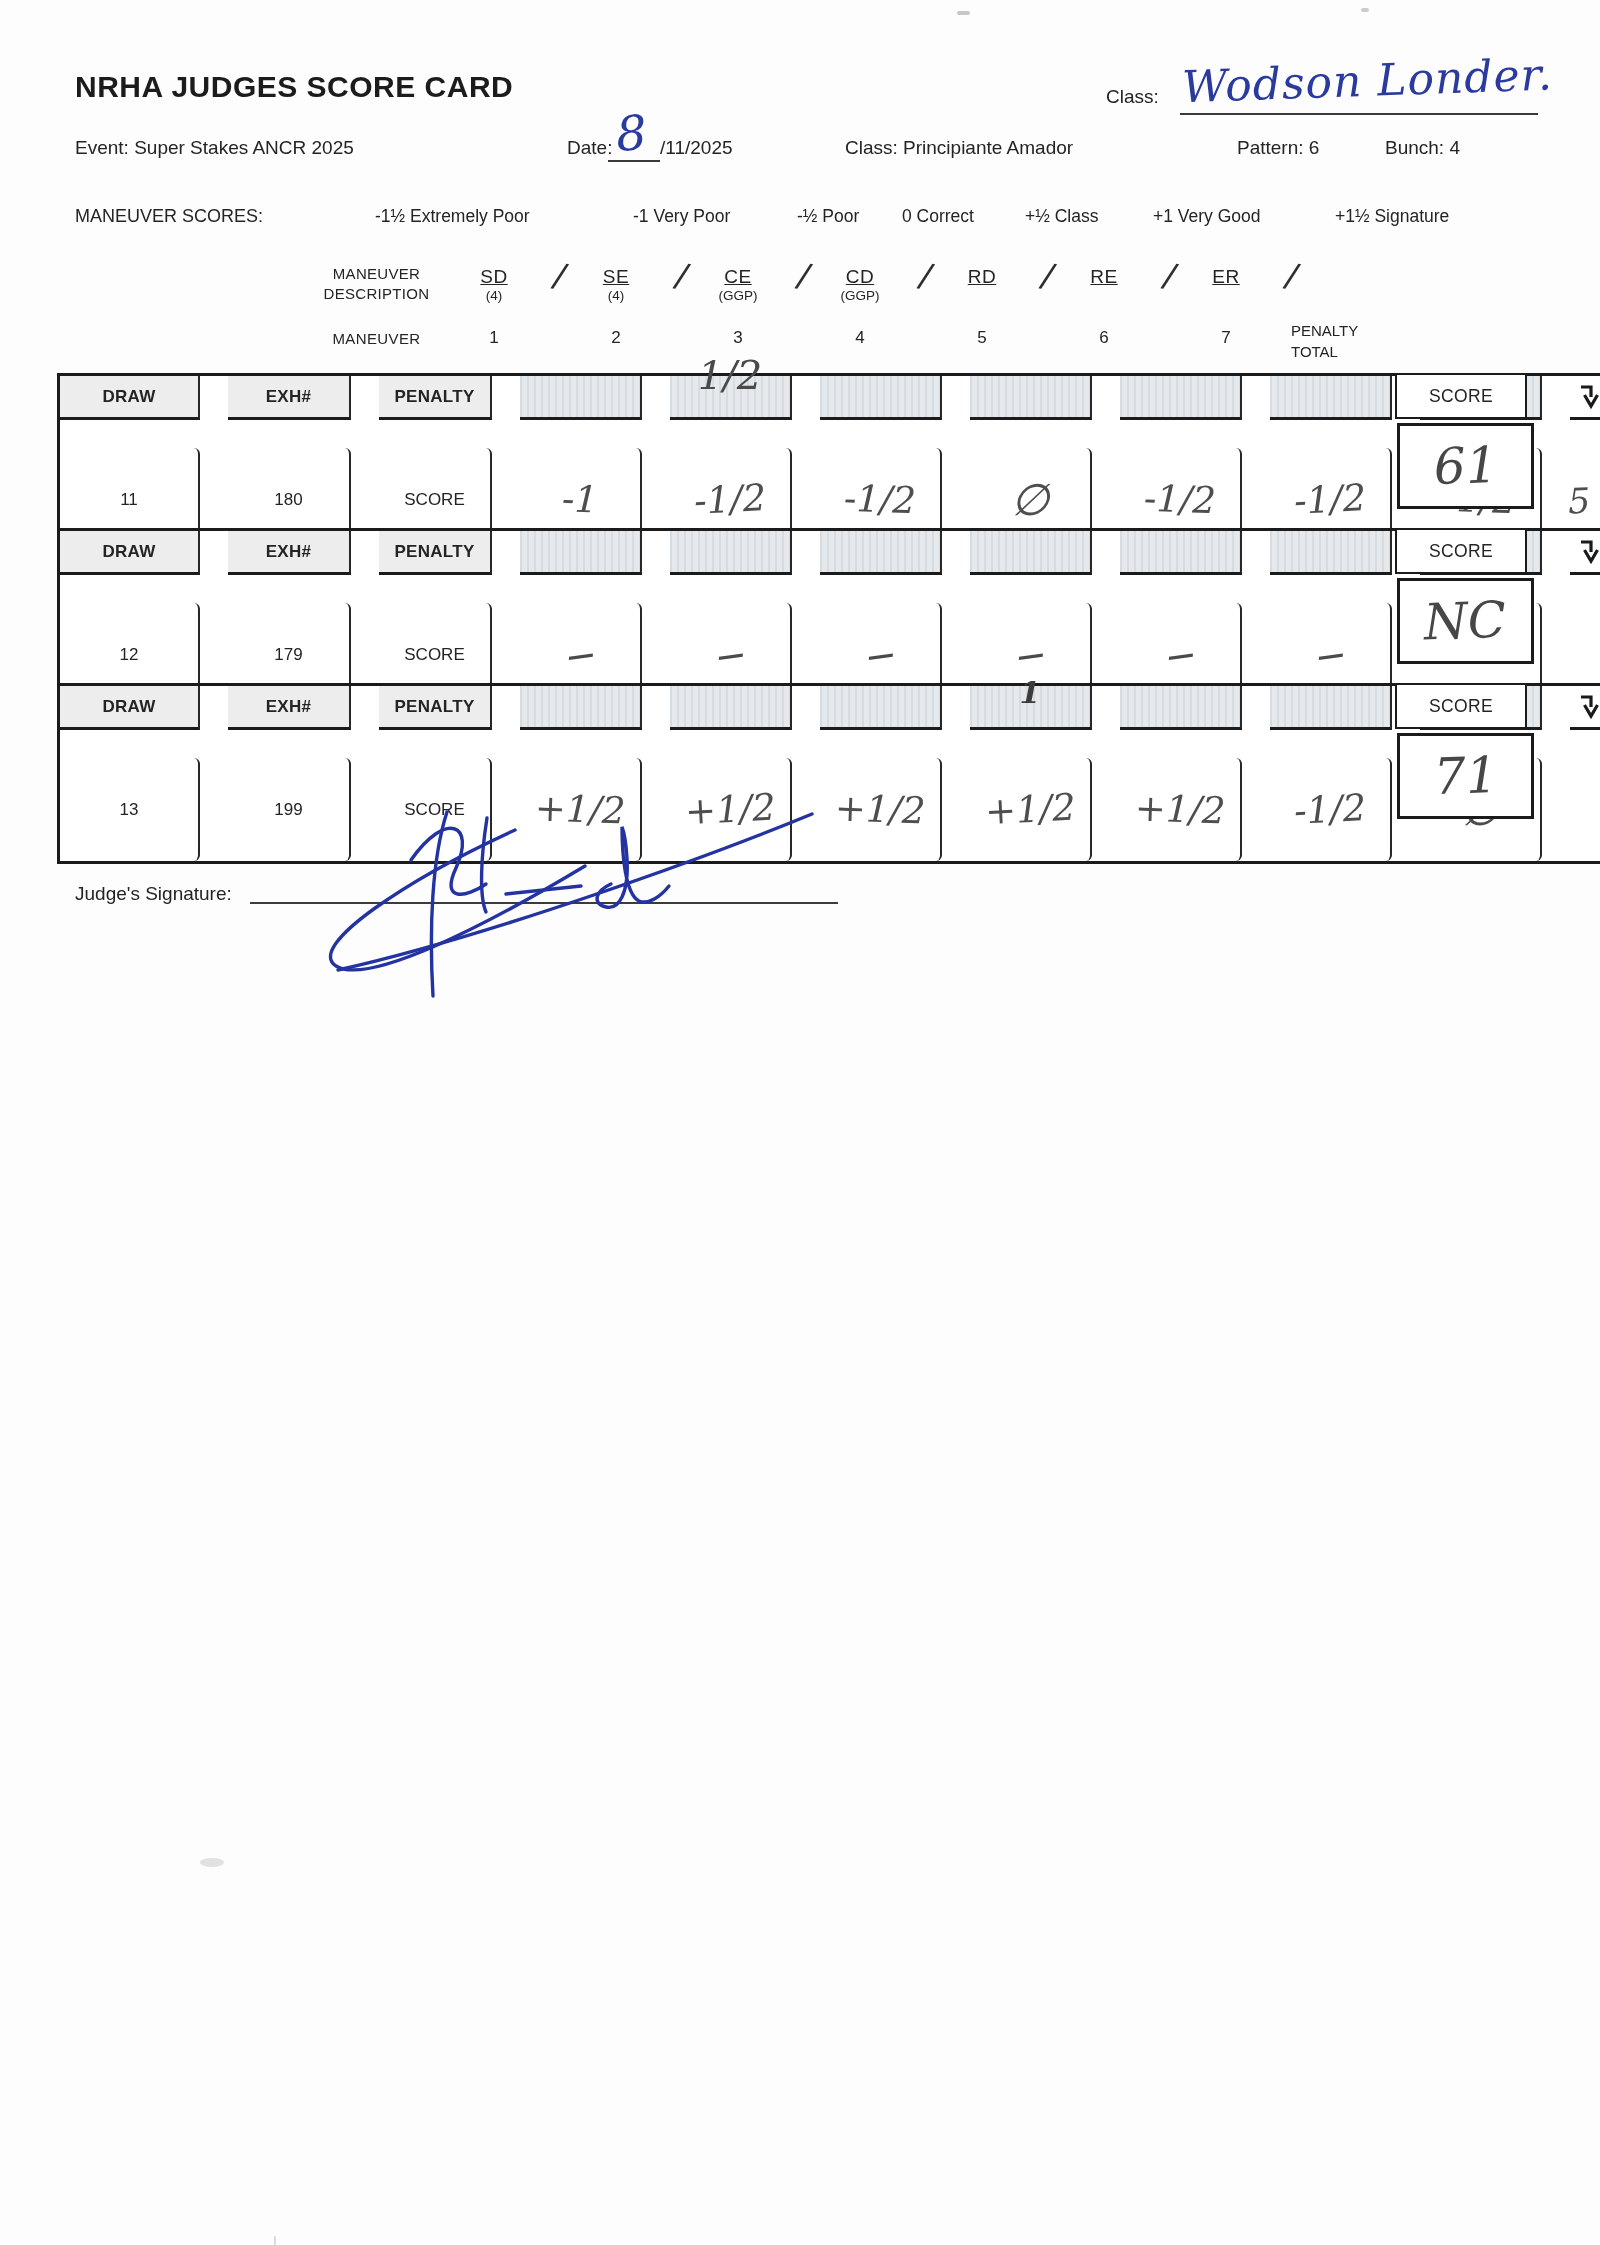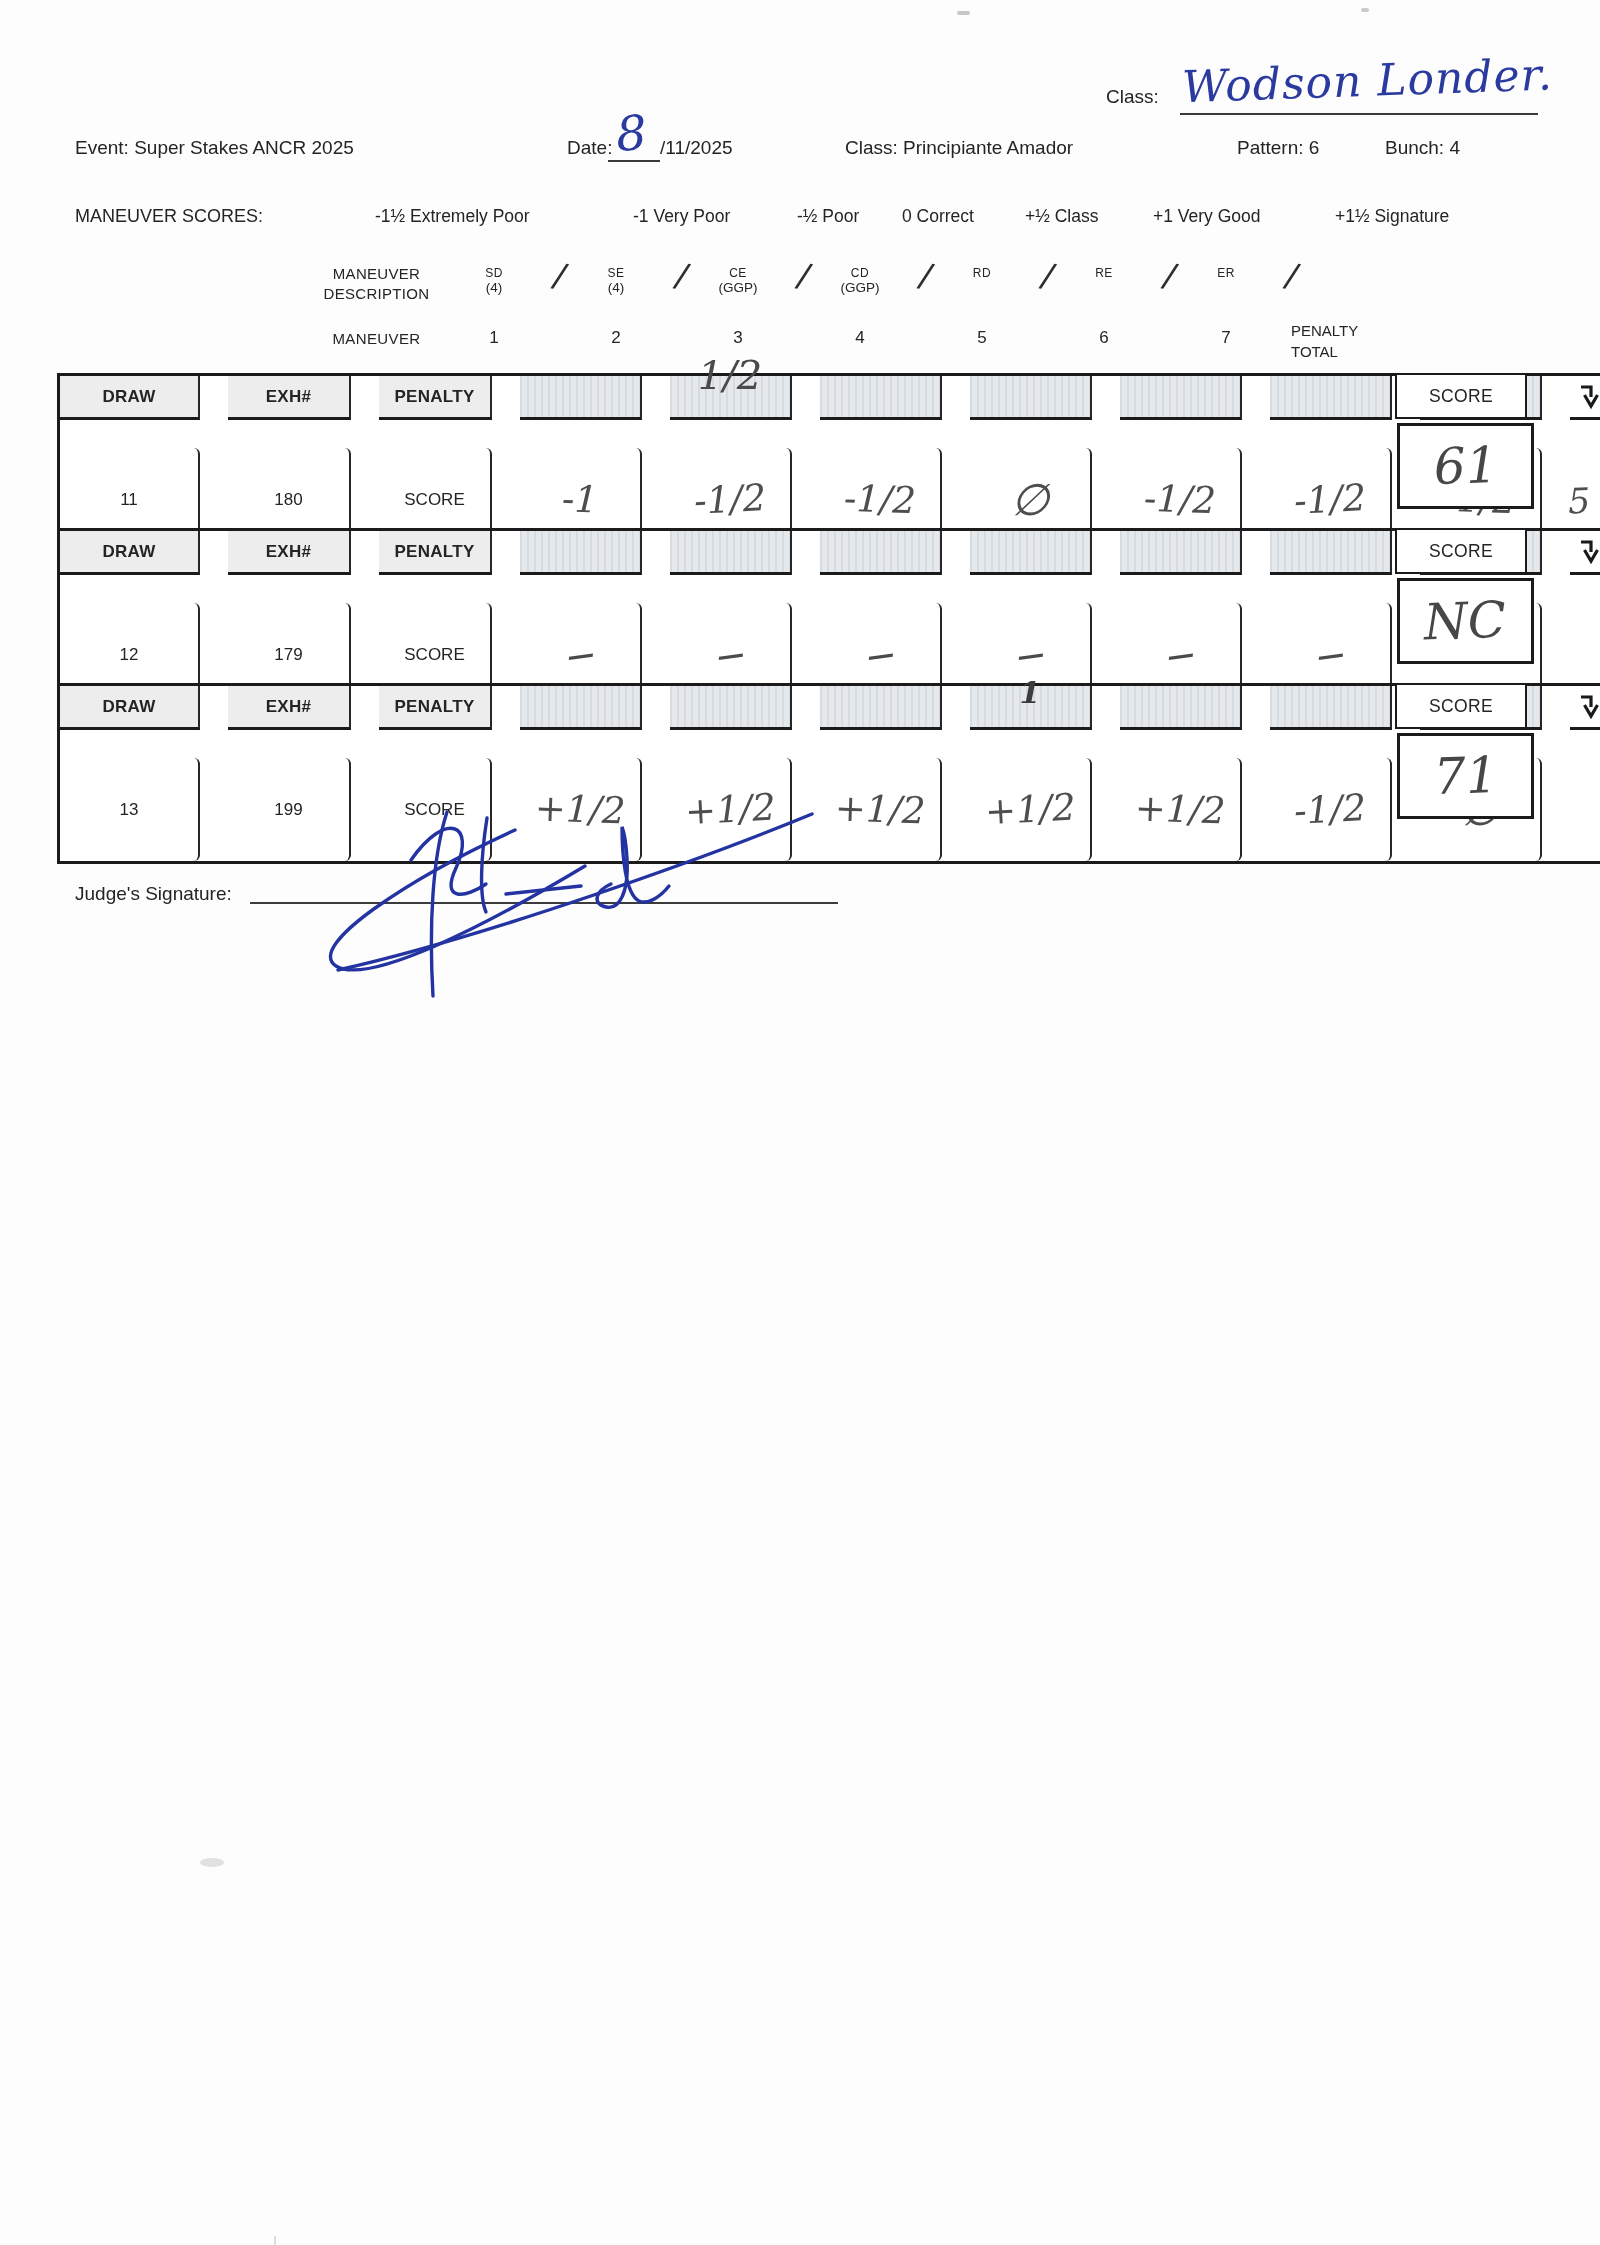--- a/index.html
+++ b/index.html
@@ -35,21 +35,21 @@
   .legend .lg-6{left:1335px;}
   
   .hdr-grid{
     position:absolute; left:57px; width:1316px; display:grid;
     grid-template-columns:140px 123px 113px repeat(7,122px) 86px;
   }
   .desc-row{top:262px;}
   .num-row{top:320px;}
   .hdr-cell{position:relative; text-align:center;}
   .desc-label{font-size:15px; line-height:20px; letter-spacing:.3px; padding-top:2px;}
-  .mcol-code{font-size:12px; letter-spacing:.5px; padding-top:4px;}
+  .mcol-code{font-size:19px; letter-spacing:.5px; padding-top:4px;text-decoration:underline;}
   .mcol-sub{font-size:13.5px;}
   .mcol-slash{
     position:absolute; right:-9px; top:-6px; font-size:36px; font-style:italic;
     font-weight:300; color:#2e2e2e; transform:rotate(8deg);
   }
   .mnum{font-size:17px; padding-top:8px;}
   .mnv-label{font-size:15px; letter-spacing:.4px; padding-top:10px;}
   .ptot-label{font-size:15px; line-height:21px; text-align:left; padding-left:4px;}
   
   .mtable{position:absolute; left:57px; width:1475px;}
@@ -104,20 +104,21 @@
   .sp1{left:957px; top:11px; width:13px; height:4px; opacity:.55;}
   .sp2{left:1361px; top:8px; width:8px; height:4px; opacity:.5;}
   .sp3{left:200px; top:1858px; width:24px; height:9px; opacity:.28; border-radius:50%;}
   .sp4{left:274px; top:2236px; width:2px; height:9px; opacity:.35;}
 </style>
 </head>
 <body>
 
 <div class="page">
 
+  <div class="title">NRHA JUDGES SCORE CARD</div>
   <div class="judge-label">Class:</div>
   <div class="judge-name">Wodson Londer.</div>
   <div class="judge-line"></div>
 
   <div class="meta m-event">Event: Super Stakes ANCR 2025</div>
   <div class="meta m-datelabel">Date:</div>
   <div class="date-day">8</div>
   <div class="date-line"></div>
   <div class="meta m-daterest">/11/2025</div>
   <div class="meta m-class">Class: Principiante Amador</div>

